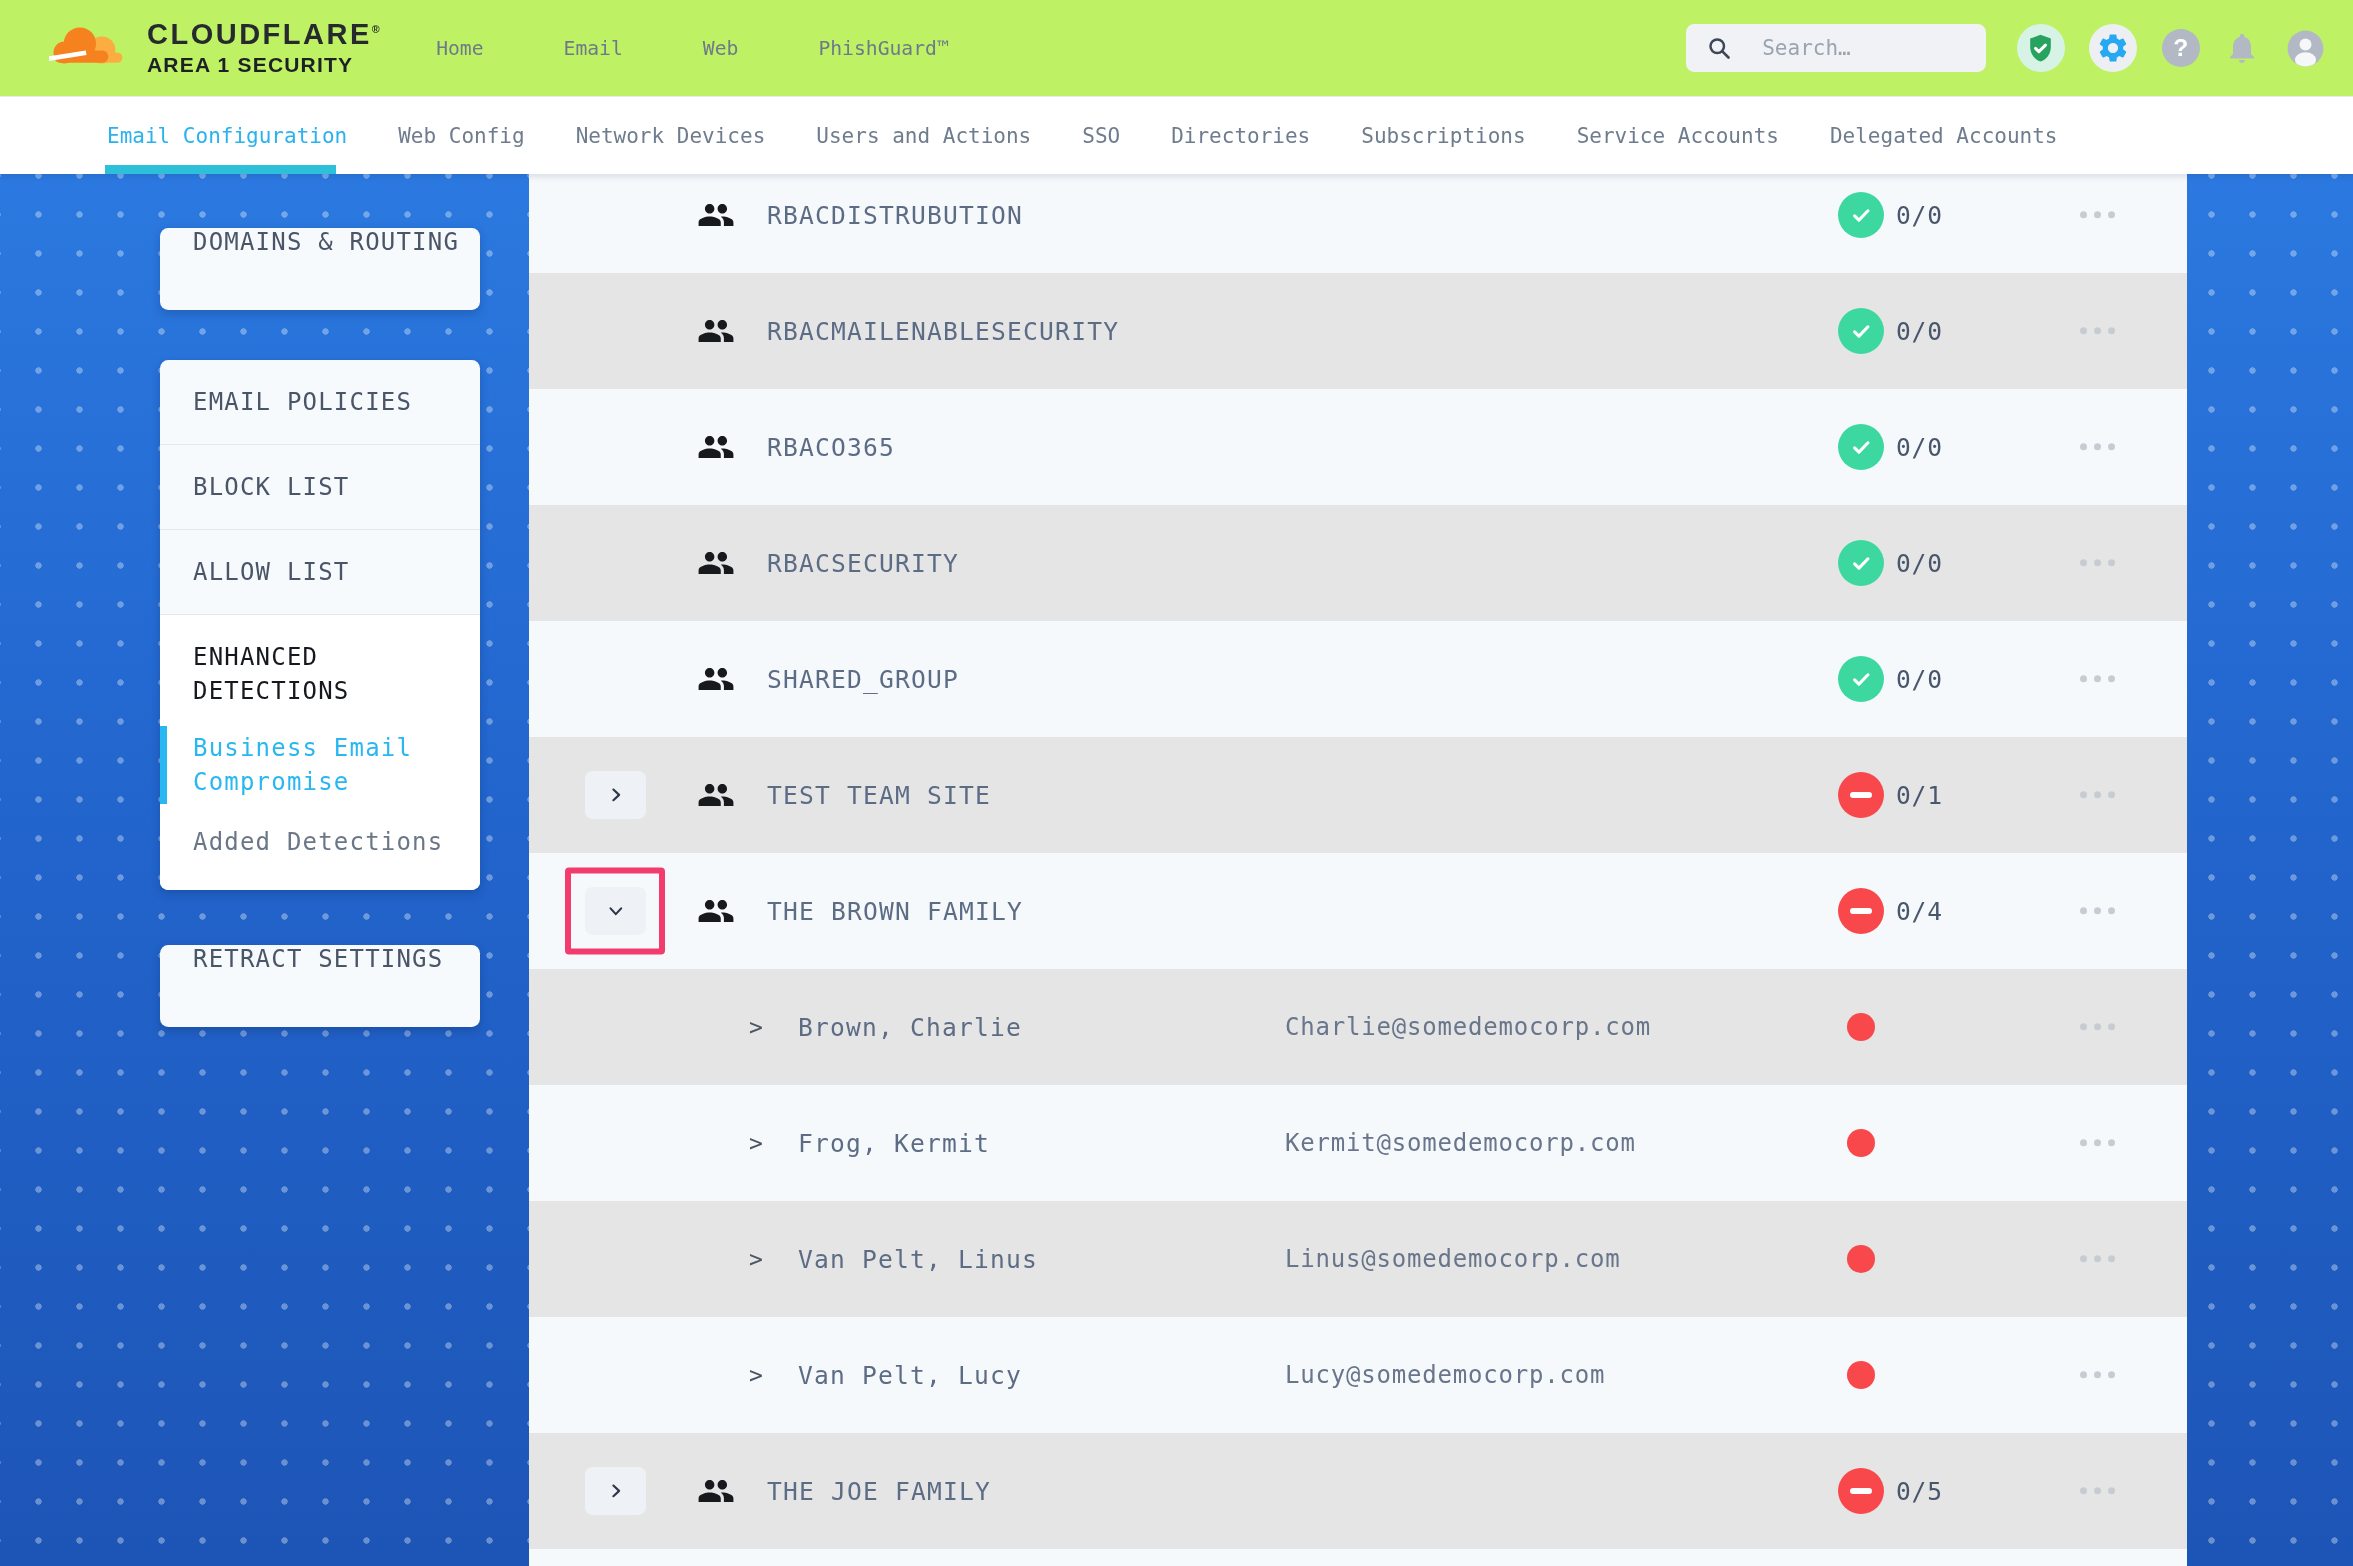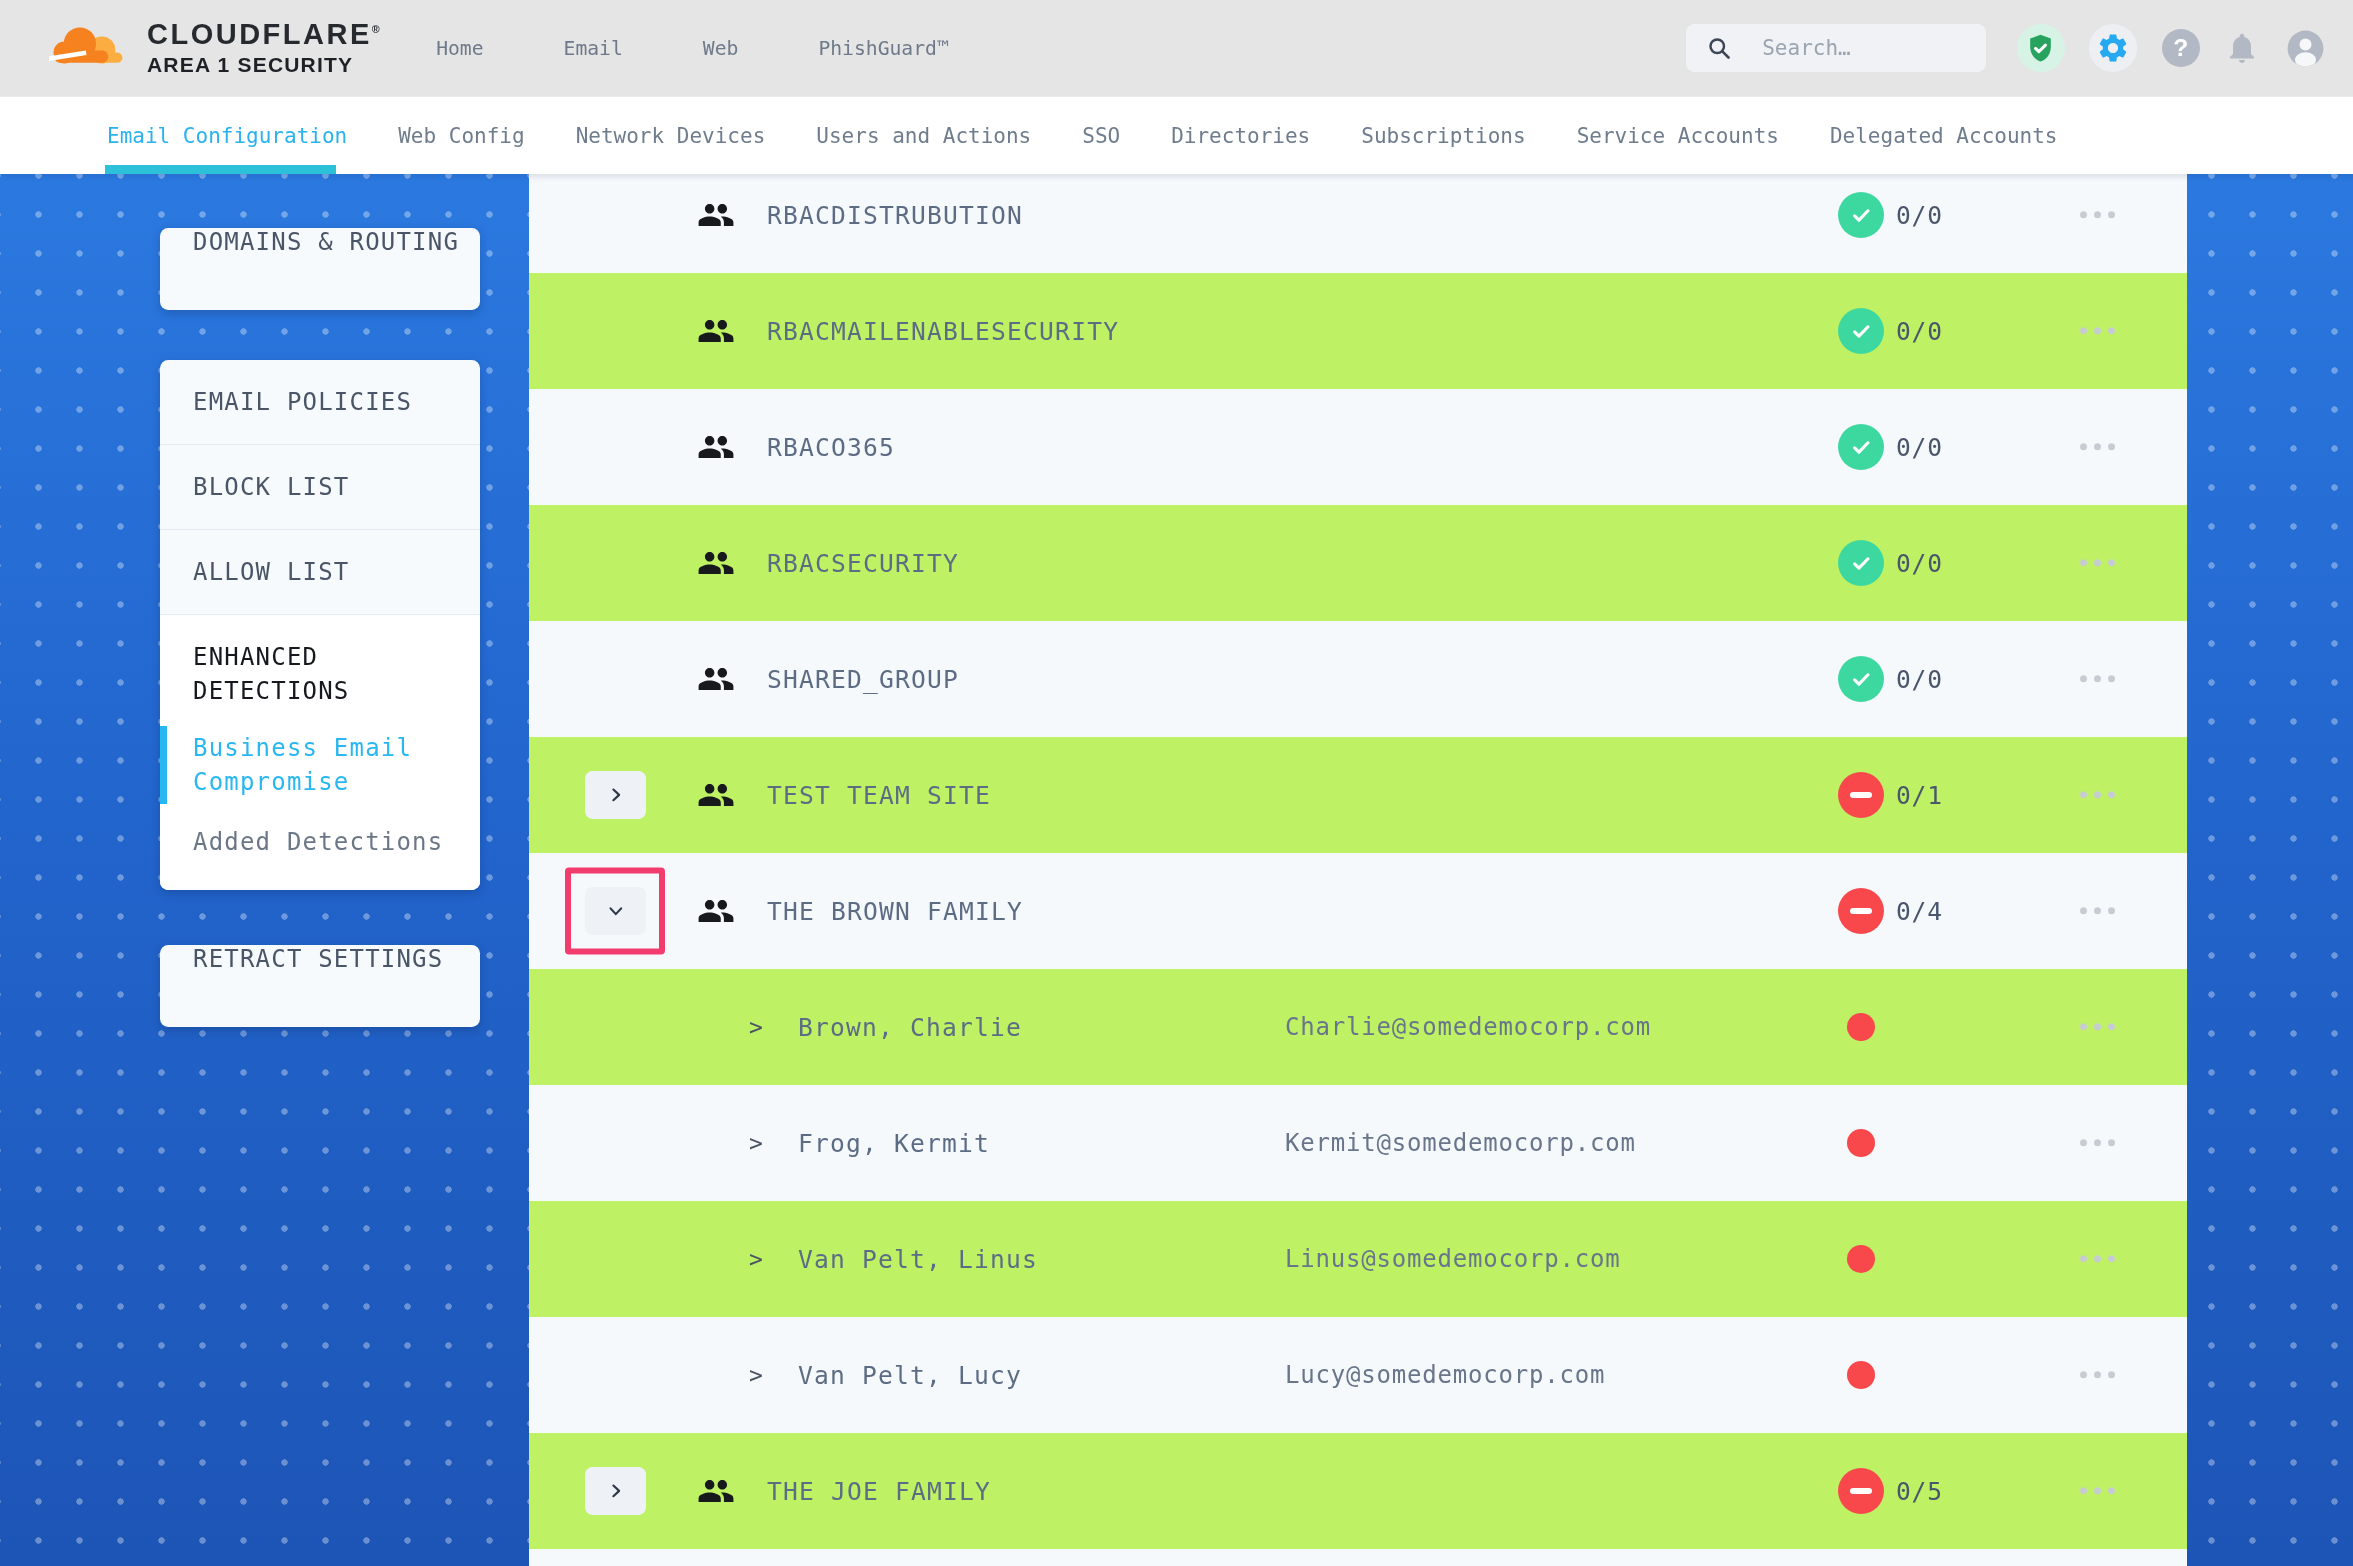--- a/index.html
+++ b/index.html
@@ -1,20 +1,20 @@
 <!DOCTYPE html>
 <html style="font-size:13px"><head>
 <meta charset="utf-8">
 <style>
   * { margin:0; padding:0; box-sizing:border-box; }
   html,body { width:2354px; height:1567px; overflow:hidden; background:#fff;
     font-family:"DejaVu Sans Mono", monospace; }
 
   
-  .header { height:97px; background:#e5e5e5; border-bottom:0.8px solid #e8eaee;
+  .header { height:97px; background:#bef264; border-bottom:0.8px solid #e8eaee;
     display:flex; align-items:center; position:relative; z-index:3; }
   .brand { display:flex; align-items:center; gap:13px; margin-left:49px; }
   .brand-text { display:flex; flex-direction:column; }
   .brand-name { font-family:"Liberation Sans", sans-serif; font-weight:800; font-size:29px;
     letter-spacing:2.5px; color:#26292e; line-height:1.1; }
   .brand-name sup { font-size:10.7px; }
   .brand-sub { font-family:"Liberation Sans", sans-serif; font-weight:700; font-size:21px;
     letter-spacing:1.2px; color:#1d2025; margin-top:2.5px; }
   .header-nav { display:flex; gap:80px; margin-left:54px; font-size:19.7px; color:#6e7a8a; }
   .header-nav .nav-link { cursor:pointer; }
@@ -66,21 +66,21 @@
   .item-bec::before { content:""; position:absolute; left:-33px; top:-4.9px; bottom:-4.9px;
     width:6.6px; background:#29b7f1; }
   .item-added { margin-top:26px; color:#6b7787; }
 
   
   .panel { position:absolute; left:529px; top:0; width:1658px; height:100%;
     background:#fff; overflow:hidden; }
   .rows { margin-top:-17px; }
   .row { height:116px; position:relative; }
   .row.light { background:#f6f9fc; }
-  .row.white { background:#bef264; }
+  .row.white { background:#e5e5e5; }
 
   .expand-btn { position:absolute; left:56px; top:50%; transform:translateY(-50%);
     width:61px; height:48px; background:#eef1f5; border:none; border-radius:7.4px;
     display:flex; align-items:center; justify-content:center; cursor:pointer; }
   .chev { width:19.7px; height:19.7px; stroke:#2d3748; stroke-width:2.6; fill:none;
     stroke-linecap:round; stroke-linejoin:round; }
   .chev.down { transform:rotate(90deg); }
   .highlight-box { position:absolute; left:36px; top:50%; transform:translateY(-50%);
     width:100px; height:87px; border:6.6px solid #f33c6e; border-radius:4.1px; }
 

